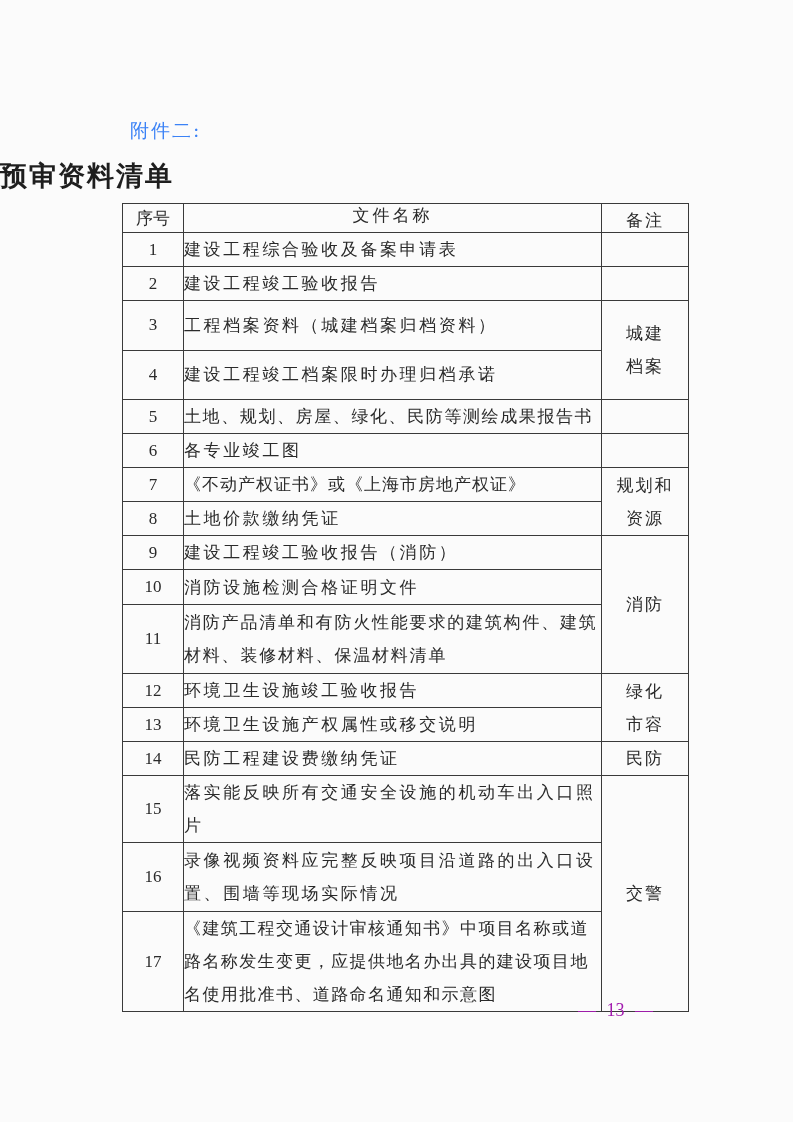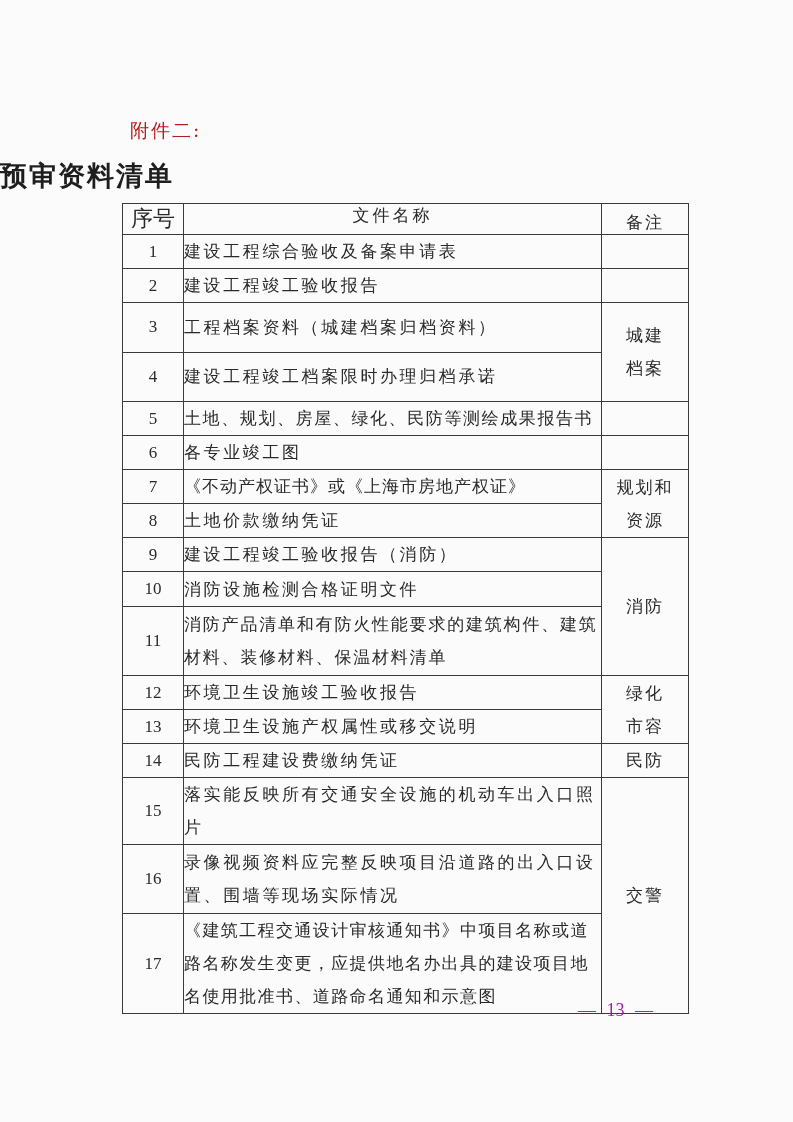--- a/index.html
+++ b/index.html
@@ -14,21 +14,21 @@
       overflow: hidden;
       font-family: "DejaVu Serif", "Liberation Serif", serif;
       color: #2a2a2a;
     }
     .attachment-label {
       position: absolute;
       left: 130px;
       top: 118px;
       font-size: 19px;
       letter-spacing: 2px;
-      color: #b91c1c;
+      color: #3b82f6;
     }
     .doc-title {
       position: absolute;
       left: 0;
       width: 793px;
       top: 158px;
       font-size: 27px;
       font-weight: bold;
       letter-spacing: 2px;
       color: #1e1e1e;
@@ -43,21 +43,21 @@
       font-size: 17px;
     }
     table.list td, table.list th {
       border: 1.4px solid #3a3a3a;
       padding: 0;
       font-weight: normal;
     }
     col.c-no { width: 61px; }
     col.c-name { width: 418px; }
     col.c-rem { width: 87px; }
-    th.h-no { text-align: center; height: 28px; font-size: 22px; vertical-align: middle; }
+    th.h-no { text-align: center; height: 28px; font-size: 17px; vertical-align: middle; }
     th.h-name { text-align: center; font-size: 17px; letter-spacing: 3px; vertical-align: top; padding-top: 2px; }
     th.h-rem { text-align: center; font-size: 17px; vertical-align: bottom; padding-bottom: 0px; letter-spacing: 2px; }
     td.no {
       text-align: center;
       vertical-align: middle;
       font-family: "Liberation Serif", "DejaVu Serif", serif;
       font-size: 17px;
     }
     td.name {
       padding-left: 7px;

